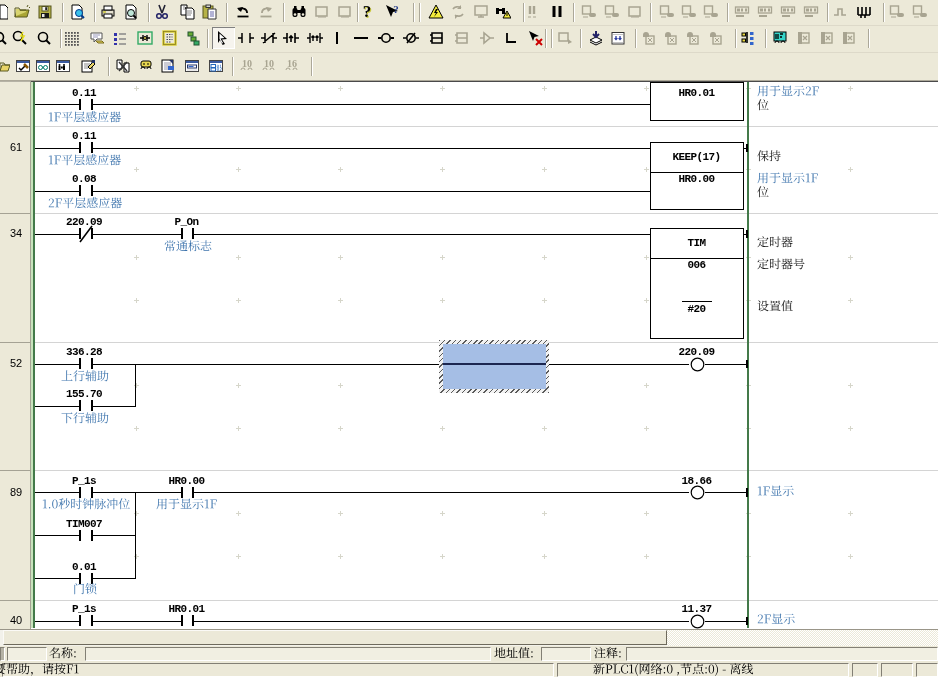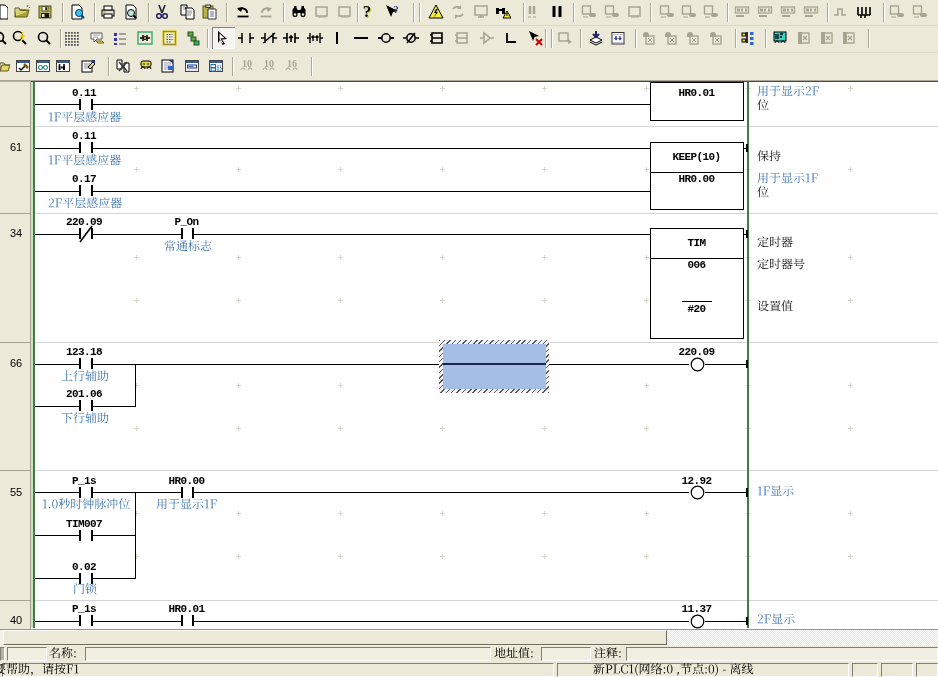--- a/index.html
+++ b/index.html
@@ -932,22 +932,22 @@
 <div style="position:absolute;left:90.8px;top:142.3px;width:2.2px;height:11px;background:#000"></div>
 <div style="position:absolute;left:35px;top:190.5px;width:44.5px;height:1.2px;background:#000"></div>
 <div style="position:absolute;left:92.5px;top:190.5px;width:557.5px;height:1.2px;background:#000"></div>
 <div style="position:absolute;left:79.2px;top:185.3px;width:2.2px;height:11px;background:#000"></div>
 <div style="position:absolute;left:90.8px;top:185.3px;width:2.2px;height:11px;background:#000"></div>
 <div style="position:absolute;left:650px;top:141.5px;width:94px;height:68px;border:1.5px solid #000;background:#fff;box-sizing:border-box"></div>
 <div style="position:absolute;left:650px;top:171.5px;width:94px;height:1.5px;background:#000"></div>
 <div style="position:absolute;left:744px;top:147.5px;width:2px;height:1.2px;background:#000"></div>
 <div style="position:absolute;left:745.6px;top:143.5px;width:2.6px;height:8.5px;background:#000"></div>
 <div style="position:absolute;top:128.2px;font-family:&quot;Liberation Mono&quot;,monospace;font-size:11px;color:#000;letter-spacing:-0.6px;white-space:pre;line-height:16.5px;font-weight:bold;left:84px;transform:translateX(-50%);">0.11</div>
-<div style="position:absolute;top:171.2px;font-family:&quot;Liberation Mono&quot;,monospace;font-size:11px;color:#000;letter-spacing:-0.6px;white-space:pre;line-height:16.5px;font-weight:bold;left:84px;transform:translateX(-50%);">0.17</div>
-<div style="position:absolute;top:148.8px;font-family:&quot;Liberation Mono&quot;,monospace;font-size:11px;color:#000;letter-spacing:-0.6px;white-space:pre;line-height:16.5px;font-weight:bold;left:696.5px;transform:translateX(-50%);">KEEP(10)</div>
+<div style="position:absolute;top:171.2px;font-family:&quot;Liberation Mono&quot;,monospace;font-size:11px;color:#000;letter-spacing:-0.6px;white-space:pre;line-height:16.5px;font-weight:bold;left:84px;transform:translateX(-50%);">0.08</div>
+<div style="position:absolute;top:148.8px;font-family:&quot;Liberation Mono&quot;,monospace;font-size:11px;color:#000;letter-spacing:-0.6px;white-space:pre;line-height:16.5px;font-weight:bold;left:696.5px;transform:translateX(-50%);">KEEP(17)</div>
 <div style="position:absolute;top:171.2px;font-family:&quot;Liberation Mono&quot;,monospace;font-size:11px;color:#000;letter-spacing:-0.6px;white-space:pre;line-height:16.5px;font-weight:bold;left:696.5px;transform:translateX(-50%);">HR0.00</div>
 <svg style="position:absolute;left:48.4px;top:154.3px;overflow:visible" width="75.2" height="16.8">
     <g fill="#3c73ac" transform="translate(0,10.32) scale(0.012000,-0.012000)">
       <use href="#s1f"></use>
     </g>
   </svg>
 <svg style="position:absolute;left:47.9px;top:197.3px;overflow:visible" width="76.2" height="16.8">
     <g fill="#3c73ac" transform="translate(0,10.32) scale(0.012000,-0.012000)">
       <use href="#s2f"></use>
     </g>
@@ -1019,34 +1019,34 @@
   </svg>
 <div style="position:absolute;left:745.6px;top:359.5px;width:2.6px;height:8.5px;background:#000"></div>
 <div style="position:absolute;left:35px;top:405.5px;width:44.5px;height:1.2px;background:#000"></div>
 <div style="position:absolute;left:92.5px;top:405.5px;width:43.5px;height:1.2px;background:#000"></div>
 <div style="position:absolute;left:79.2px;top:400.3px;width:2.2px;height:11px;background:#000"></div>
 <div style="position:absolute;left:90.8px;top:400.3px;width:2.2px;height:11px;background:#000"></div>
 <div style="position:absolute;left:135px;top:363.5px;width:1.2px;height:43px;background:#000"></div>
 <div style="position:absolute;left:439px;top:339.5px;width:109.5px;height:53px;background:repeating-linear-gradient(135deg,#5a5a5a 0 1px,#f2f2f2 1px 3.8px)"></div>
 <div style="position:absolute;left:442.5px;top:343.5px;width:103px;height:45px;background:#a5bee5"></div>
 <div style="position:absolute;left:442.5px;top:363.2px;width:103px;height:1.6px;background:#1c2750"></div>
-<div style="position:absolute;top:344.2px;font-family:&quot;Liberation Mono&quot;,monospace;font-size:11px;color:#000;letter-spacing:-0.6px;white-space:pre;line-height:16.5px;font-weight:bold;left:84px;transform:translateX(-50%);">123.18</div>
-<div style="position:absolute;top:386.2px;font-family:&quot;Liberation Mono&quot;,monospace;font-size:11px;color:#000;letter-spacing:-0.6px;white-space:pre;line-height:16.5px;font-weight:bold;left:84px;transform:translateX(-50%);">201.06</div>
+<div style="position:absolute;top:344.2px;font-family:&quot;Liberation Mono&quot;,monospace;font-size:11px;color:#000;letter-spacing:-0.6px;white-space:pre;line-height:16.5px;font-weight:bold;left:84px;transform:translateX(-50%);">336.28</div>
+<div style="position:absolute;top:386.2px;font-family:&quot;Liberation Mono&quot;,monospace;font-size:11px;color:#000;letter-spacing:-0.6px;white-space:pre;line-height:16.5px;font-weight:bold;left:84px;transform:translateX(-50%);">155.70</div>
 <div style="position:absolute;top:344.2px;font-family:&quot;Liberation Mono&quot;,monospace;font-size:11px;color:#000;letter-spacing:-0.6px;white-space:pre;line-height:16.5px;font-weight:bold;left:696.5px;transform:translateX(-50%);">220.09</div>
 <svg style="position:absolute;left:61.0px;top:369.8px;overflow:visible" width="50.0" height="16.8">
     <g fill="#3c73ac" transform="translate(0,10.32) scale(0.012000,-0.012000)">
       <use href="#ssx"></use>
     </g>
   </svg>
 <svg style="position:absolute;left:61.0px;top:411.8px;overflow:visible" width="50.0" height="16.8">
     <g fill="#3c73ac" transform="translate(0,10.32) scale(0.012000,-0.012000)">
       <use href="#sxx"></use>
     </g>
   </svg>
-<div style="position:absolute;top:355.2px;font-family:&quot;Liberation Sans&quot;,sans-serif;font-size:11px;color:#000;letter-spacing:0px;white-space:pre;line-height:16.5px;left:16px;transform:translateX(-50%);">66</div>
+<div style="position:absolute;top:355.2px;font-family:&quot;Liberation Sans&quot;,sans-serif;font-size:11px;color:#000;letter-spacing:0px;white-space:pre;line-height:16.5px;left:16px;transform:translateX(-50%);">52</div>
 <div style="position:absolute;left:35px;top:492px;width:44.5px;height:1.2px;background:#000"></div>
 <div style="position:absolute;left:92.5px;top:492px;width:88.5px;height:1.2px;background:#000"></div>
 <div style="position:absolute;left:194px;top:492px;width:495px;height:1.2px;background:#000"></div>
 <div style="position:absolute;left:705px;top:492px;width:41px;height:1.2px;background:#000"></div>
 <div style="position:absolute;left:79.2px;top:486.8px;width:2.2px;height:11px;background:#000"></div>
 <div style="position:absolute;left:90.8px;top:486.8px;width:2.2px;height:11px;background:#000"></div>
 <div style="position:absolute;left:180.7px;top:486.8px;width:2.2px;height:11px;background:#000"></div>
 <div style="position:absolute;left:192.3px;top:486.8px;width:2.2px;height:11px;background:#000"></div>
 <svg style="position:absolute;left:689.5px;top:485px" width="15" height="15">
     <circle cx="7.5" cy="7.5" r="6.3" fill="#fff" stroke="#000" stroke-width="1.2"></circle>
@@ -1056,44 +1056,44 @@
 <div style="position:absolute;left:92.5px;top:535px;width:43.5px;height:1.2px;background:#000"></div>
 <div style="position:absolute;left:79.2px;top:529.8px;width:2.2px;height:11px;background:#000"></div>
 <div style="position:absolute;left:90.8px;top:529.8px;width:2.2px;height:11px;background:#000"></div>
 <div style="position:absolute;left:35px;top:578px;width:44.5px;height:1.2px;background:#000"></div>
 <div style="position:absolute;left:92.5px;top:578px;width:43.5px;height:1.2px;background:#000"></div>
 <div style="position:absolute;left:79.2px;top:572.8px;width:2.2px;height:11px;background:#000"></div>
 <div style="position:absolute;left:90.8px;top:572.8px;width:2.2px;height:11px;background:#000"></div>
 <div style="position:absolute;left:135px;top:492px;width:1.2px;height:87px;background:#000"></div>
 <div style="position:absolute;top:472.8px;font-family:&quot;Liberation Mono&quot;,monospace;font-size:11px;color:#000;letter-spacing:-0.6px;white-space:pre;line-height:16.5px;font-weight:bold;left:84px;transform:translateX(-50%);">P_1s</div>
 <div style="position:absolute;top:472.8px;font-family:&quot;Liberation Mono&quot;,monospace;font-size:11px;color:#000;letter-spacing:-0.6px;white-space:pre;line-height:16.5px;font-weight:bold;left:186.5px;transform:translateX(-50%);">HR0.00</div>
-<div style="position:absolute;top:472.8px;font-family:&quot;Liberation Mono&quot;,monospace;font-size:11px;color:#000;letter-spacing:-0.6px;white-space:pre;line-height:16.5px;font-weight:bold;left:696.5px;transform:translateX(-50%);">12.92</div>
+<div style="position:absolute;top:472.8px;font-family:&quot;Liberation Mono&quot;,monospace;font-size:11px;color:#000;letter-spacing:-0.6px;white-space:pre;line-height:16.5px;font-weight:bold;left:696.5px;transform:translateX(-50%);">18.66</div>
 <div style="position:absolute;top:515.8px;font-family:&quot;Liberation Mono&quot;,monospace;font-size:11px;color:#000;letter-spacing:-0.6px;white-space:pre;line-height:16.5px;font-weight:bold;left:84px;transform:translateX(-50%);">TIM007</div>
-<div style="position:absolute;top:559.2px;font-family:&quot;Liberation Mono&quot;,monospace;font-size:11px;color:#000;letter-spacing:-0.6px;white-space:pre;line-height:16.5px;font-weight:bold;left:84px;transform:translateX(-50%);">0.02</div>
+<div style="position:absolute;top:559.2px;font-family:&quot;Liberation Mono&quot;,monospace;font-size:11px;color:#000;letter-spacing:-0.6px;white-space:pre;line-height:16.5px;font-weight:bold;left:84px;transform:translateX(-50%);">0.01</div>
 <svg style="position:absolute;left:41.9px;top:498.3px;overflow:visible" width="90.3" height="16.8">
     <g fill="#3c73ac" transform="translate(0,10.32) scale(0.012000,-0.012000)">
       <use href="#smc"></use>
     </g>
   </svg>
 <svg style="position:absolute;left:155.9px;top:498.3px;overflow:visible" width="63.2" height="16.8">
     <g fill="#3c73ac" transform="translate(0,10.32) scale(0.012000,-0.012000)">
       <use href="#syx1"></use>
     </g>
   </svg>
 <svg style="position:absolute;left:73.0px;top:583.3px;overflow:visible" width="26.0" height="16.8">
     <g fill="#3c73ac" transform="translate(0,10.32) scale(0.012000,-0.012000)">
       <use href="#sms"></use>
     </g>
   </svg>
 <svg style="position:absolute;left:757.0px;top:484.8px;overflow:visible" width="39.2" height="16.8">
     <g fill="#3c73ac" transform="translate(0,10.32) scale(0.012000,-0.012000)">
       <use href="#sx1"></use>
     </g>
   </svg>
-<div style="position:absolute;top:483.8px;font-family:&quot;Liberation Sans&quot;,sans-serif;font-size:11px;color:#000;letter-spacing:0px;white-space:pre;line-height:16.5px;left:16px;transform:translateX(-50%);">55</div>
+<div style="position:absolute;top:483.8px;font-family:&quot;Liberation Sans&quot;,sans-serif;font-size:11px;color:#000;letter-spacing:0px;white-space:pre;line-height:16.5px;left:16px;transform:translateX(-50%);">89</div>
 <div style="position:absolute;left:35px;top:620.5px;width:44.5px;height:1.2px;background:#000"></div>
 <div style="position:absolute;left:92.5px;top:620.5px;width:88.5px;height:1.2px;background:#000"></div>
 <div style="position:absolute;left:194px;top:620.5px;width:495px;height:1.2px;background:#000"></div>
 <div style="position:absolute;left:705px;top:620.5px;width:41px;height:1.2px;background:#000"></div>
 <div style="position:absolute;left:79.2px;top:615.3px;width:2.2px;height:11px;background:#000"></div>
 <div style="position:absolute;left:90.8px;top:615.3px;width:2.2px;height:11px;background:#000"></div>
 <div style="position:absolute;left:180.7px;top:615.3px;width:2.2px;height:11px;background:#000"></div>
 <div style="position:absolute;left:192.3px;top:615.3px;width:2.2px;height:11px;background:#000"></div>
 <svg style="position:absolute;left:689.5px;top:613.5px" width="15" height="15">
     <circle cx="7.5" cy="7.5" r="6.3" fill="#fff" stroke="#000" stroke-width="1.2"></circle>

